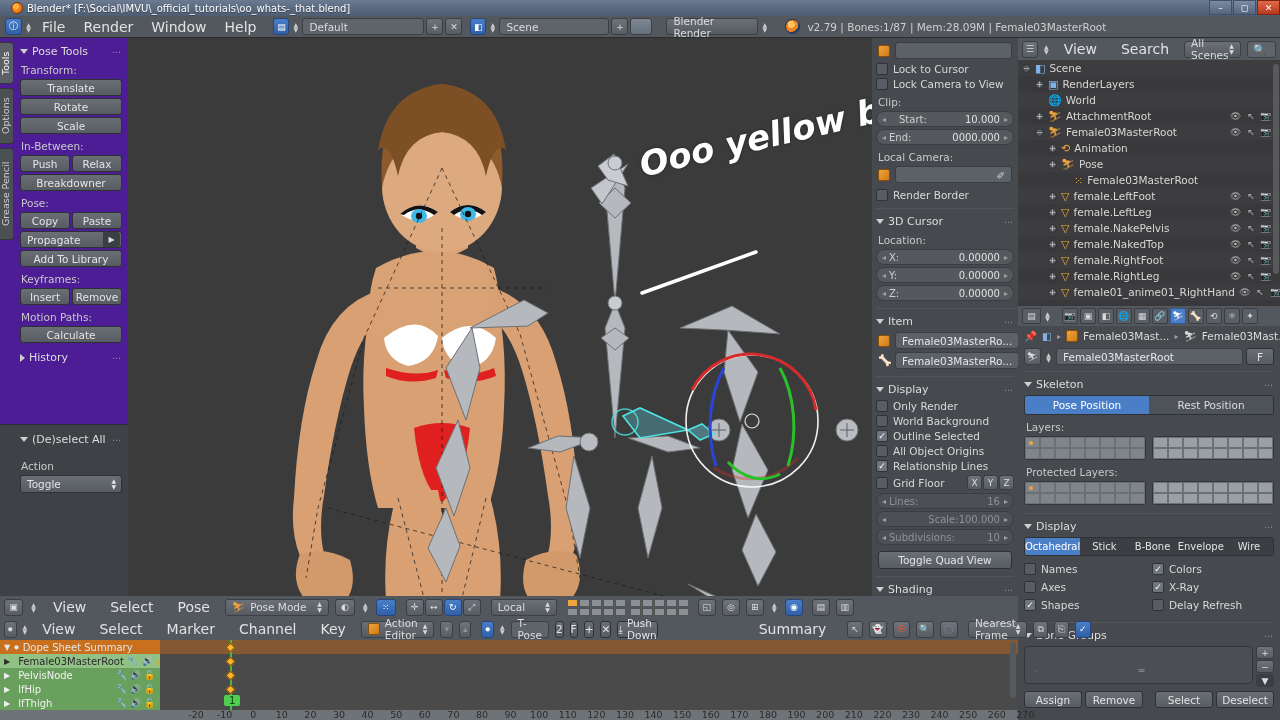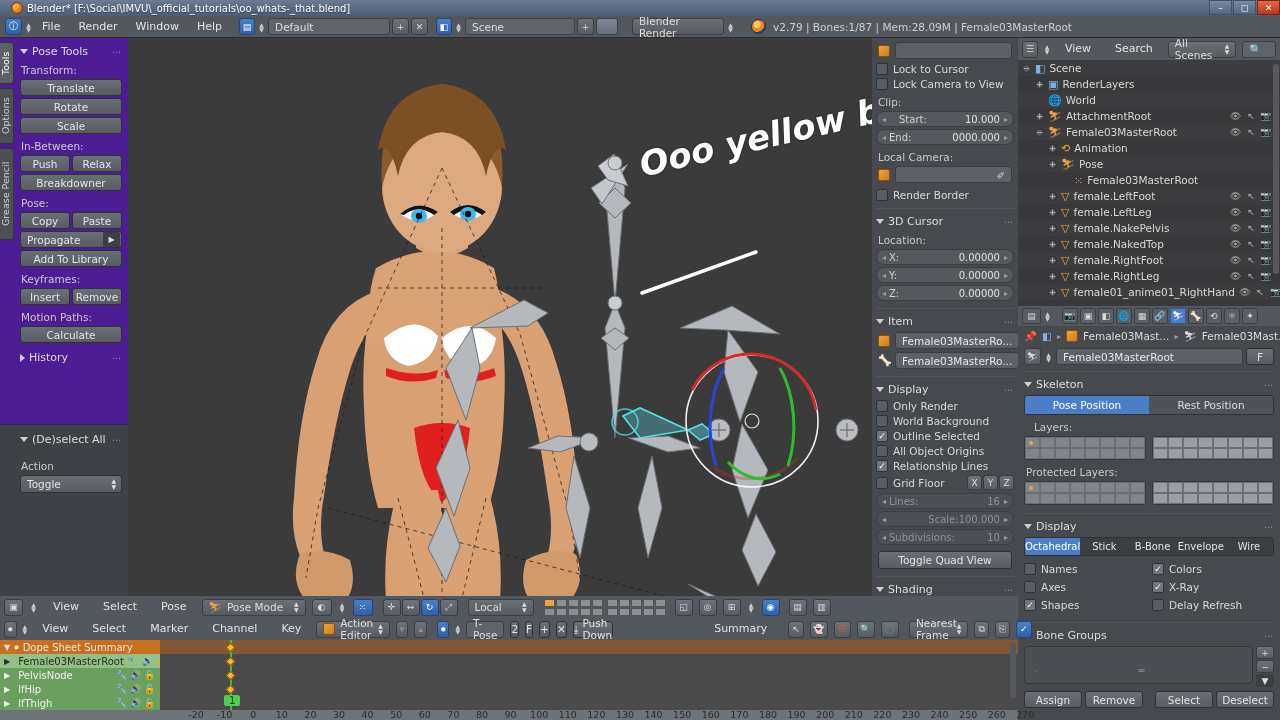--- a/index.html
+++ b/index.html
@@ -34,21 +34,21 @@
     font-size:9px;color:#fff;
   }
   .wbtn.close{ background:linear-gradient(180deg,#e06a4a,#b8381b); border-color:#7c2410;}
 
   
   .topheader{
     position:absolute; left:0; top:16px; width:1280px; height:22px;
     background:#53585e; display:flex; align-items:center; gap:0;
     border-bottom:1px solid #2a2c2e;
   }
-  .hdr-menu{ padding:14px 9px; font-size:11px; color:#e2e2e2; line-height:22px; }
+  .hdr-menu{ padding:14px 9px; font-size:14px; color:#e2e2e2; line-height:22px; }
   .ico-btn{
     height:17px; display:flex; align-items:center; justify-content:center;
     background:linear-gradient(180deg,#6d737a,#585d63);
     border:1px solid #3a3d41; border-radius:3px; color:#ddd;
     padding:0 3px; font-size:9px;
   }
   .blue-ico{ background:linear-gradient(180deg,#4a7fc8,#2f60a8); border-color:#27457a; color:#fff;}
   .spin{ width:9px; display:flex; flex-direction:column; align-items:center; line-height:5px; font-size:6px; color:#cfcfcf;}
   .field{
     height:17px; background:#5f646a; border:1px solid #3c3f43; border-radius:3px;
@@ -823,21 +823,21 @@
     <div class="np-title" style="margin:0 6px 4px 6px;">
       <span class="tri"></span>
       <span>Skeleton</span>
       <span class="grip">⋯</span>
     </div>
     <div class="toggle2">
       <div class="t-on">Pose Position</div>
       <div class="t-off">Rest Position</div>
     </div>
 
-    <div class="sublabel" style="margin-left:16px;">Layers:</div>
+    <div class="sublabel" style="margin-left:8px;">Layers:</div>
     <div class="layergrid">
       <div class="lgroup" id="lg1">
           <div class="lcell dot"></div>
           <div class="lcell"></div>
           <div class="lcell"></div>
           <div class="lcell"></div>
           <div class="lcell"></div>
           <div class="lcell"></div>
           <div class="lcell"></div>
           <div class="lcell"></div>

